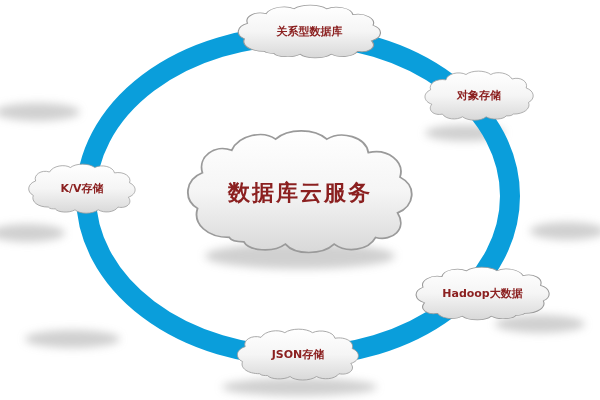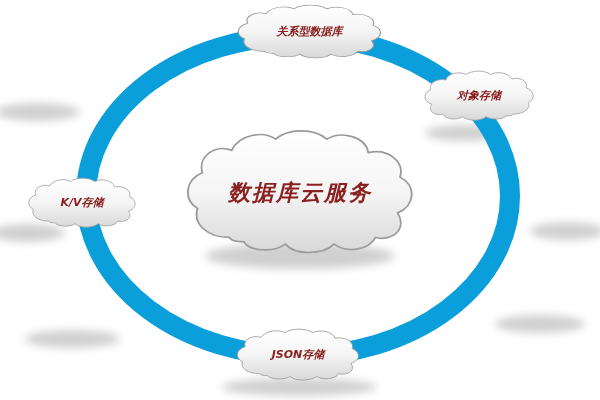--- a/index.html
+++ b/index.html
@@ -54,21 +54,20 @@
     inset: 0;
     display: flex;
     align-items: center;
     justify-content: center;
     font-weight: bold;
     font-size: 11px;
     color: var(--label, #8b2020);
     text-align: center;
     padding-bottom: 4px;
     white-space: nowrap;
-    font-style: italic;
   }
   .cloud.center .cloud-label {
     font-size: 22px;
     letter-spacing: 2px;
   }
   .flip svg { transform: scaleX(-1); }
 </style>
 </head>
 <body>
 
@@ -126,30 +125,36 @@
   </div>
 
   <div class="cloud flip" style="left:420px; top:70px; width:118px; height:54px;">
     <svg viewBox="0 0 200 120" preserveAspectRatio="none">
         <use href="#cloudPath"></use>
       </svg>
     <span class="cloud-label">对象存储</span>
   </div>
 
 
+  <div class="cloud flip" style="left:410px; top:266px; width:145px; height:58px;">
+    <svg viewBox="0 0 200 120" preserveAspectRatio="none">
+        <use href="#cloudPath"></use>
+      </svg>
+    <span class="cloud-label">Hadoop大数据</span>
+  </div>
 
   <div class="cloud" style="left:232px; top:328px; width:132px; height:56px;">
     <svg viewBox="0 0 200 120" preserveAspectRatio="none">
         <use href="#cloudPath"></use>
       </svg>
     <span class="cloud-label">JSON存储</span>
   </div>
 
 
-  <div class="cloud" style="left:24px; top:177px; width:116px; height:54px;">
+  <div class="cloud" style="left:24px; top:163px; width:116px; height:54px;">
     <svg viewBox="0 0 200 120" preserveAspectRatio="none">
         <use href="#cloudPath"></use>
       </svg>
     <span class="cloud-label">K/V存储</span>
   </div>
 
 
 </div>
 
 </body></html>

